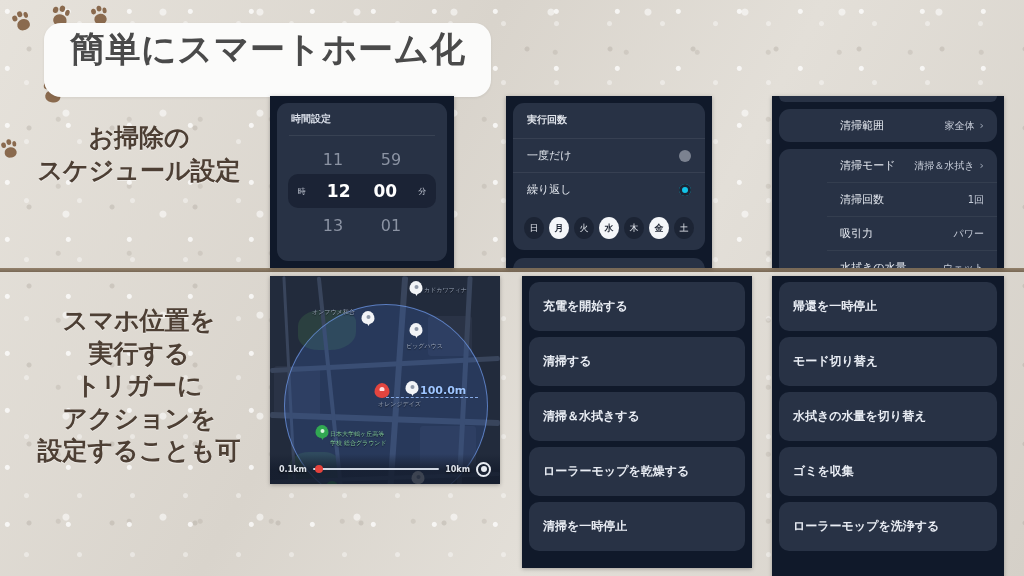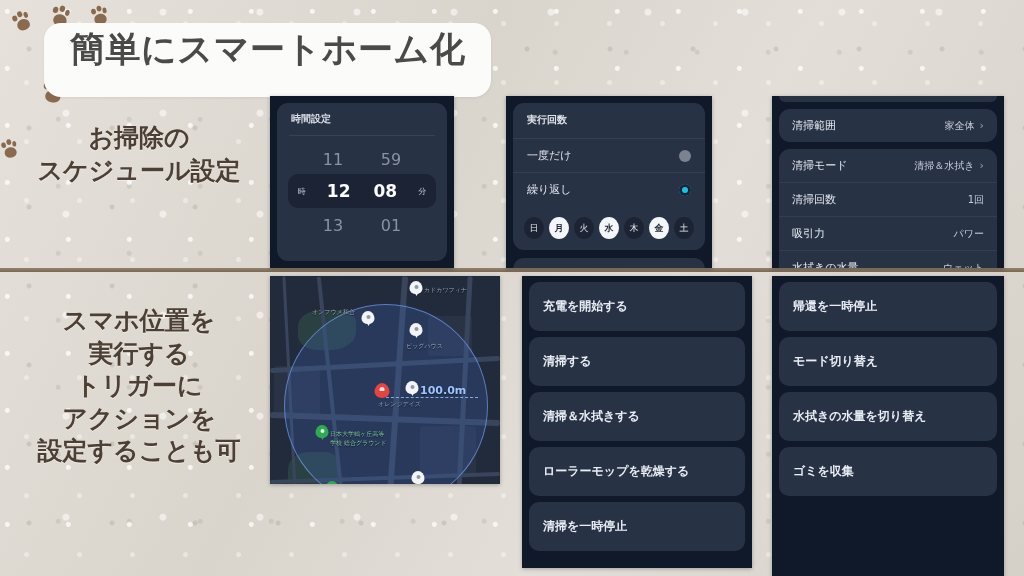--- a/index.html
+++ b/index.html
@@ -72,20 +72,21 @@
   #panel-time   { left: 270px; top: 96px;  width: 184px; height: 172px; }
   #panel-repeat { left: 506px; top: 96px;  width: 206px; height: 172px; }
   #panel-sched  { left: 772px; top: 96px;  width: 232px; height: 172px; }
   #panel-map    { left: 270px; top: 276px; width: 230px; height: 208px; }
   #panel-act1   { left: 522px; top: 276px; width: 230px; height: 292px; }
   #panel-act2   { left: 772px; top: 276px; width: 232px; height: 364px; }
 
   .card {
     background: #283245;
     border-radius: 11px;
+    padding-left: 48px;
   }
 
   
   #panel-time .card { margin: 7px; height: 158px; padding: 9px 0 0 0; position: relative; }
   .tp-title { font-size: 10px; color: #d7dce6; padding: 0 14px 9px 14px; font-weight: bold; }
   .tp-rule  { height: 1px; background: rgba(255,255,255,0.08); margin: 0 12px; }
   .tp-wheel { position: relative; height: 112px; }
   .tp-row   { position: absolute; left: 0; right: 0; display: flex; align-items: center; justify-content: center; height: 30px; }
   .tp-row .num { font-size: 16px; color: #8b93a3; width: 58px; text-align: center; }
   .tp-row.dim-up   { top: 8px; }
@@ -271,21 +272,21 @@
       <div class="tp-title">時間設定</div>
       <div class="tp-rule"></div>
       <div class="tp-wheel">
         <div class="tp-row dim-up">
           <span class="num">11</span>
           <span class="num">59</span>
         </div>
         <div class="tp-selected">
           <span class="unit">時</span>
           <span class="num">12</span>
-          <span class="num">08</span>
+          <span class="num">00</span>
           <span class="unit">分</span>
         </div>
         <div class="tp-row dim-down">
           <span class="num">13</span>
           <span class="num">01</span>
         </div>
       </div>
     </div>
   </div>
 
@@ -383,35 +384,46 @@
       <div class="map-label" style="left:42px;top:32px;">オンフウメ和合</div>
       <div class="map-label" style="left:136px;top:66px;">ビッグハウス</div>
       <div class="map-label" style="left:108px;top:124px;">オレンジデイズ</div>
       <div class="map-label green" style="left:60px;top:154px;">日本大学鶴ヶ丘高等</div>
       <div class="map-label green" style="left:60px;top:163px;">学校 総合グラウンド</div>
       <div class="map-label green" style="left:-2px;top:214px;">本大学鶴ヶ丘高等学校</div>
       <div class="map-label green" style="left:-2px;top:223px;">総合グラウンド 研修館</div>
       <div class="map-label" style="left:138px;top:212px;">雅広ハウス</div>
       <div class="map-label" style="left:172px;top:232px;">メゾンドールム</div>
 
+      <div id="map-scale">
+        <span class="sc-txt">0.1km</span>
+        <div id="scale-track">
+          <div id="scale-knob"></div>
+        </div>
+        <span class="sc-txt">10km</span>
+        <div id="locate-btn">
+            <div class="dot"></div>
+          </div>
+      </div>
     </div>
   </div>
 
   <div class="panel" id="panel-act1">
     <div class="act-list">
       <div class="act-item">充電を開始する</div>
       <div class="act-item">清掃する</div>
       <div class="act-item">清掃＆水拭きする</div>
       <div class="act-item">ローラーモップを乾燥する</div>
       <div class="act-item">清掃を一時停止</div>
     </div>
   </div>
 
   <div class="panel" id="panel-act2">
     <div class="act-list">
       <div class="act-item">帰還を一時停止</div>
       <div class="act-item">モード切り替え</div>
       <div class="act-item">水拭きの水量を切り替え</div>
       <div class="act-item">ゴミを収集</div>
+      <div class="act-item">ローラーモップを洗浄する</div>
     </div>
   </div>
 
 </div>
 
 </body></html>

